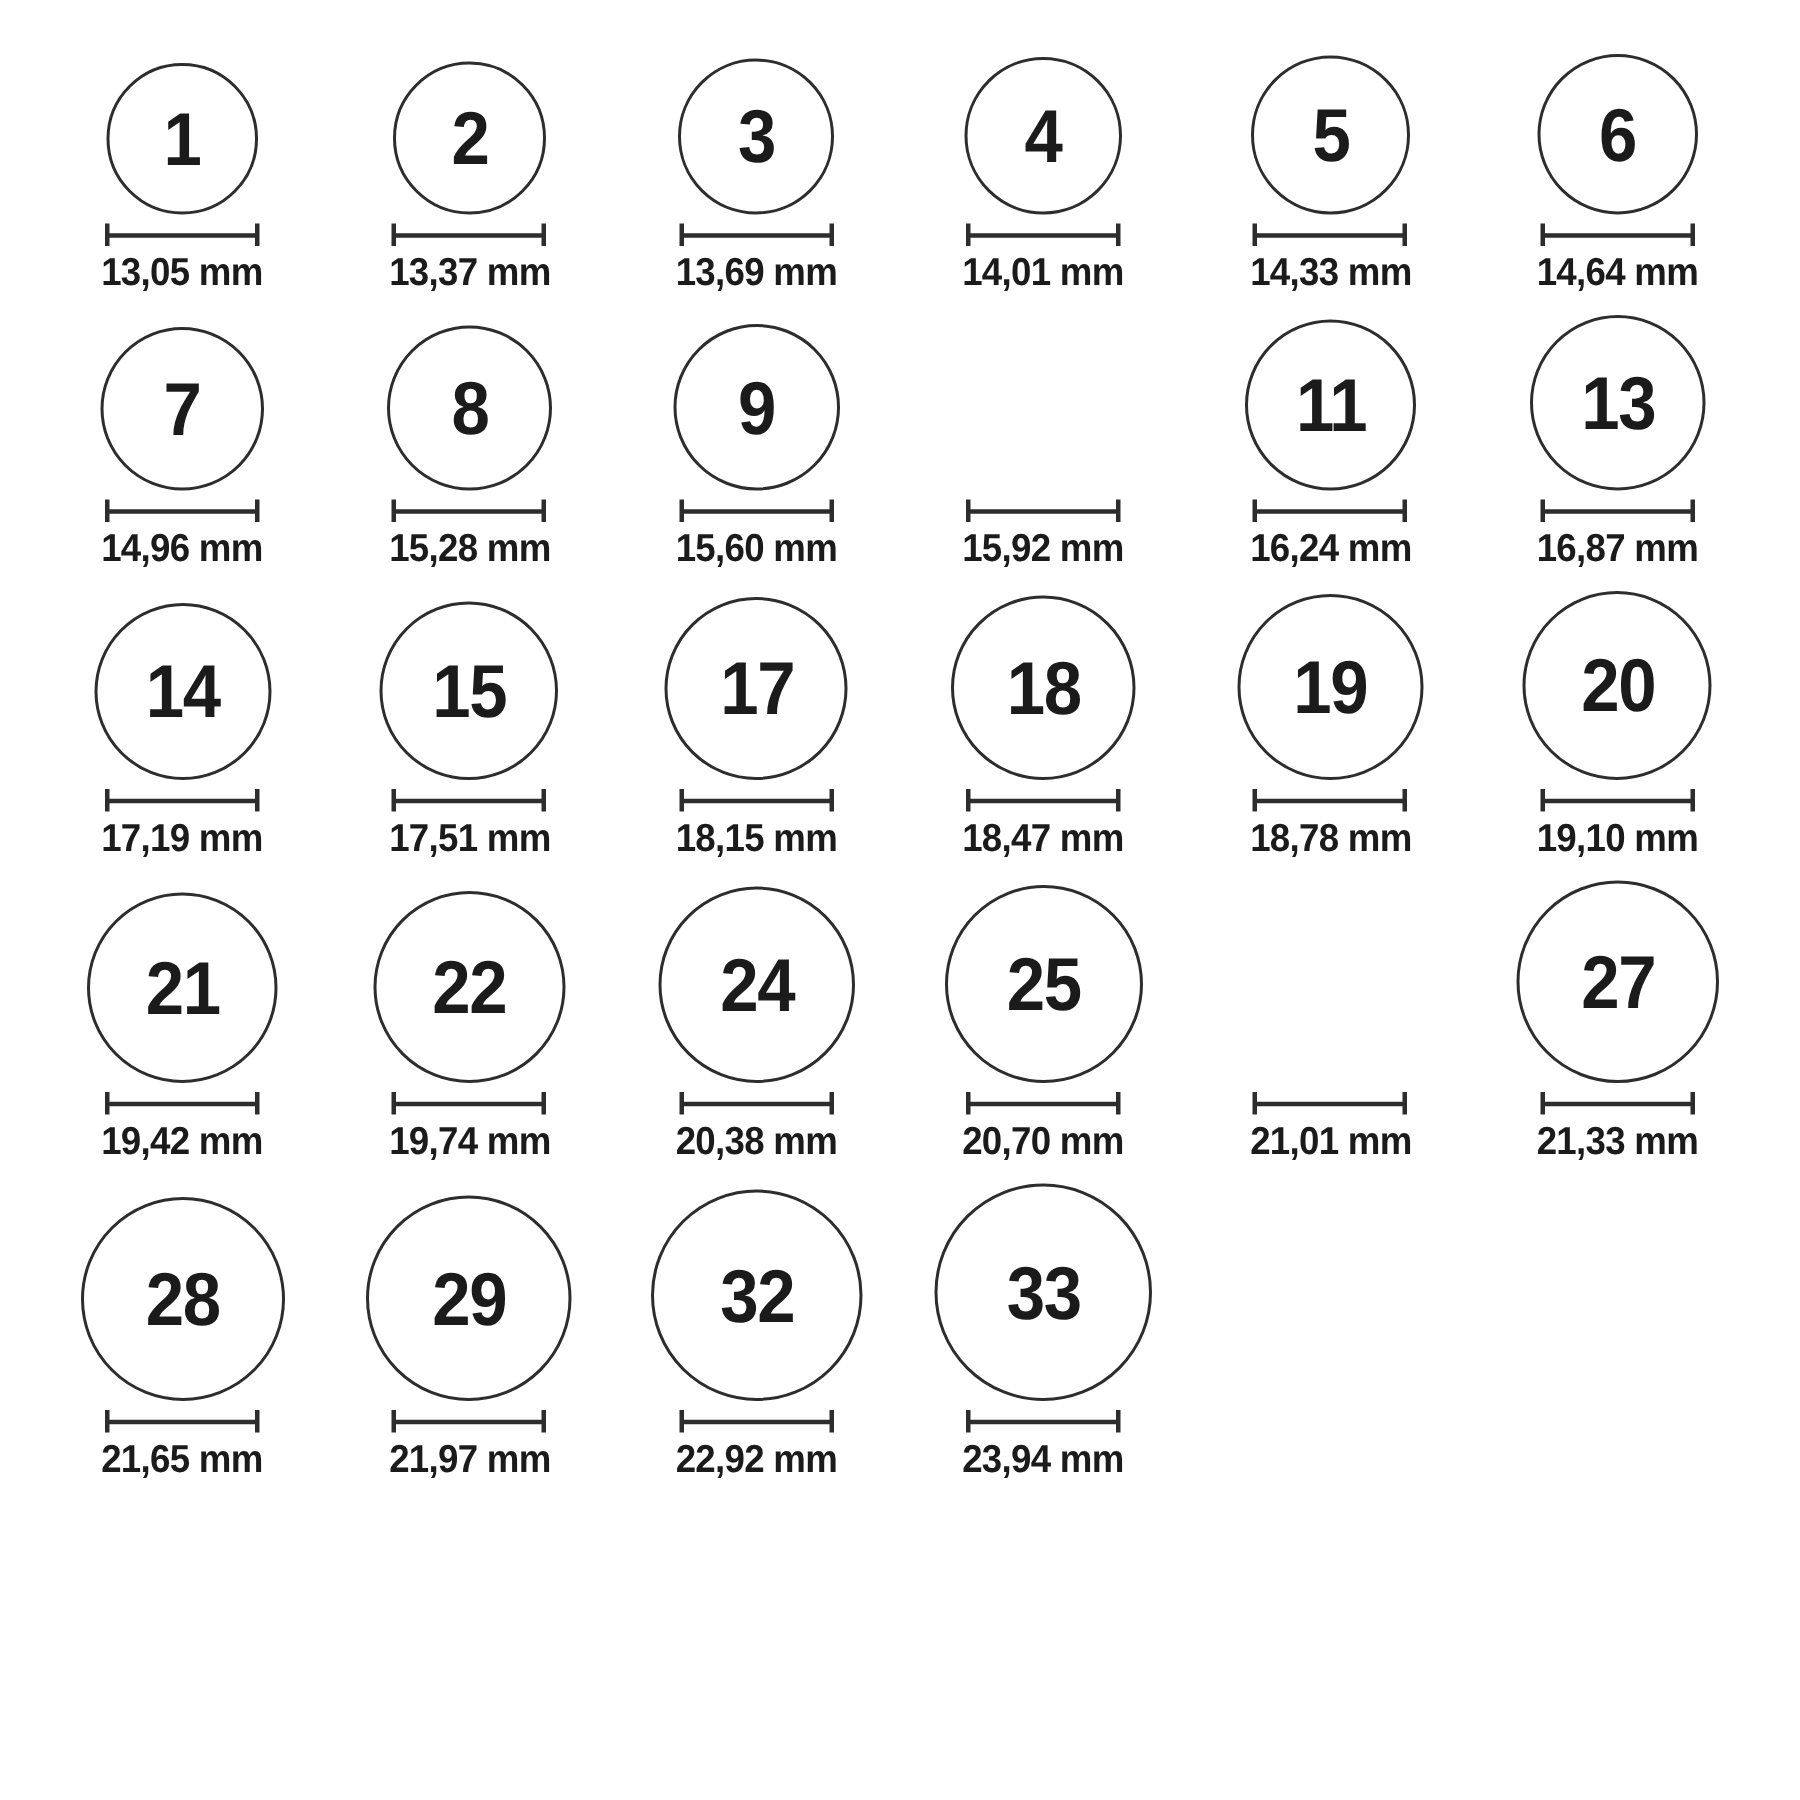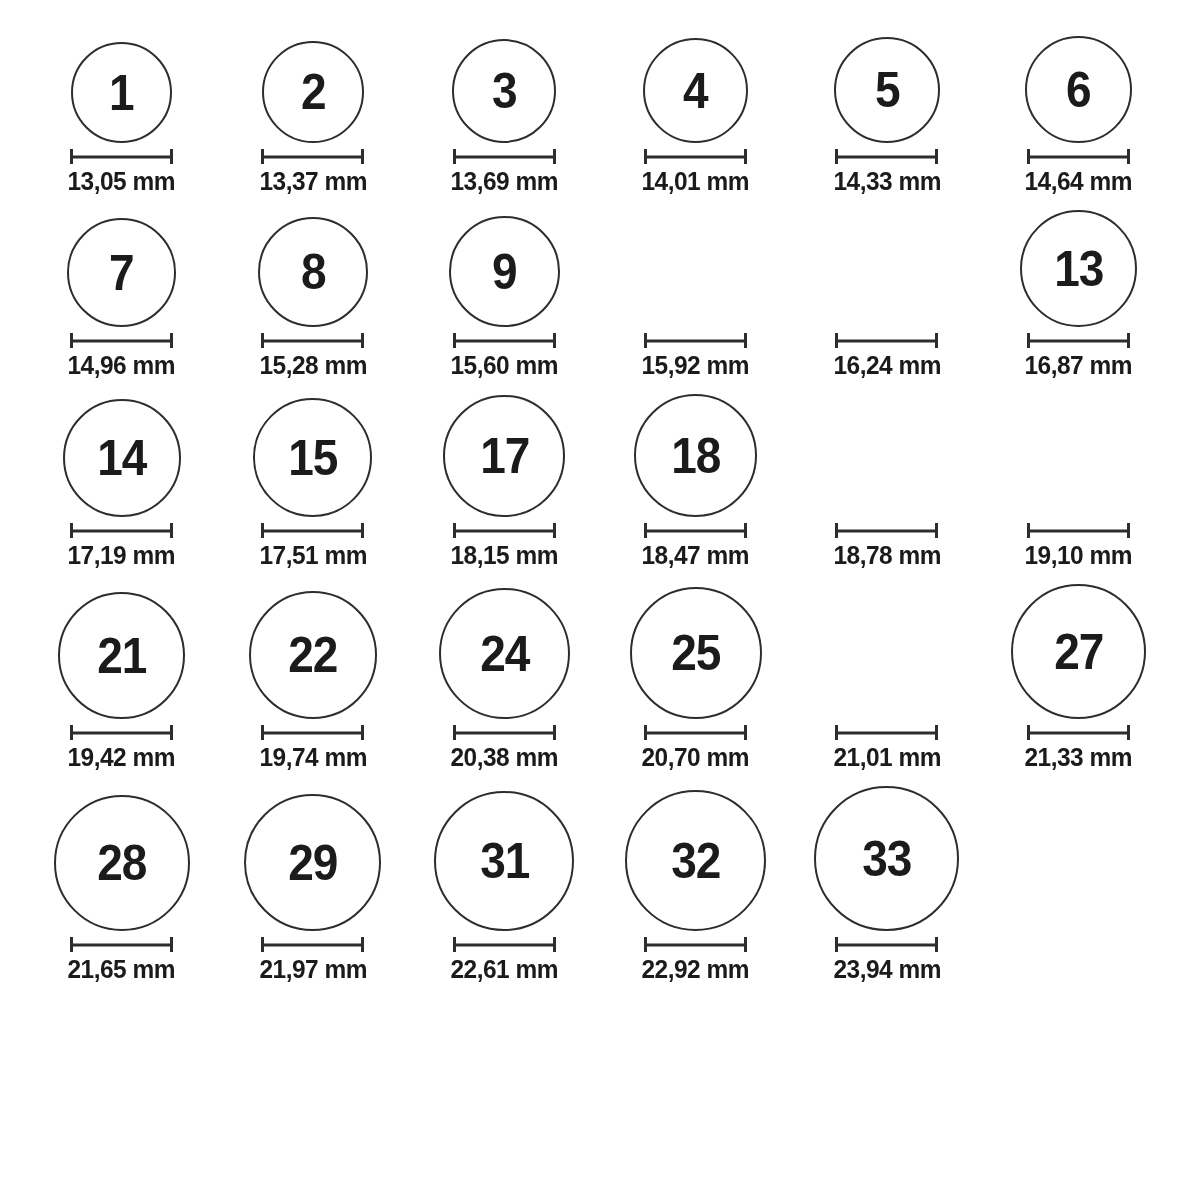--- a/index.html
+++ b/index.html
@@ -166,20 +166,23 @@
       </div>
       <div class="label">15,60 mm</div>
     </div>
     <div class="cell">
       <div class="ruler">
         <span class="ruler-line"></span>
       </div>
       <div class="label">15,92 mm</div>
     </div>
     <div class="cell">
+      <div class="circle" style="width:114px;height:114px">
+        <span class="num">11</span>
+      </div>
       <div class="ruler">
         <span class="ruler-line"></span>
       </div>
       <div class="label">16,24 mm</div>
     </div>
     <div class="cell">
       <div class="circle" style="width:117px;height:117px">
         <span class="num">13</span>
       </div>
       <div class="ruler">
@@ -217,26 +220,32 @@
     <div class="cell">
       <div class="circle" style="width:123px;height:123px">
         <span class="num">18</span>
       </div>
       <div class="ruler">
         <span class="ruler-line"></span>
       </div>
       <div class="label">18,47 mm</div>
     </div>
     <div class="cell">
+      <div class="circle" style="width:124px;height:124px">
+        <span class="num">19</span>
+      </div>
       <div class="ruler">
         <span class="ruler-line"></span>
       </div>
       <div class="label">18,78 mm</div>
     </div>
     <div class="cell">
+      <div class="circle" style="width:126px;height:126px">
+        <span class="num">20</span>
+      </div>
       <div class="ruler">
         <span class="ruler-line"></span>
       </div>
       <div class="label">19,10 mm</div>
     </div>
     <div class="cell">
       <div class="circle" style="width:127px;height:127px">
         <span class="num">21</span>
       </div>
       <div class="ruler">
@@ -296,29 +305,20 @@
       <div class="label">21,65 mm</div>
     </div>
     <div class="cell">
       <div class="circle" style="width:137px;height:137px">
         <span class="num">29</span>
       </div>
       <div class="ruler">
         <span class="ruler-line"></span>
       </div>
       <div class="label">21,97 mm</div>
-    </div>
-    <div class="cell">
-      <div class="circle" style="width:140px;height:140px">
-        <span class="num">31</span>
-      </div>
-      <div class="ruler">
-        <span class="ruler-line"></span>
-      </div>
-      <div class="label">22,61 mm</div>
     </div>
     <div class="cell">
       <div class="circle" style="width:141px;height:141px">
         <span class="num">32</span>
       </div>
       <div class="ruler">
         <span class="ruler-line"></span>
       </div>
       <div class="label">22,92 mm</div>
     </div>

